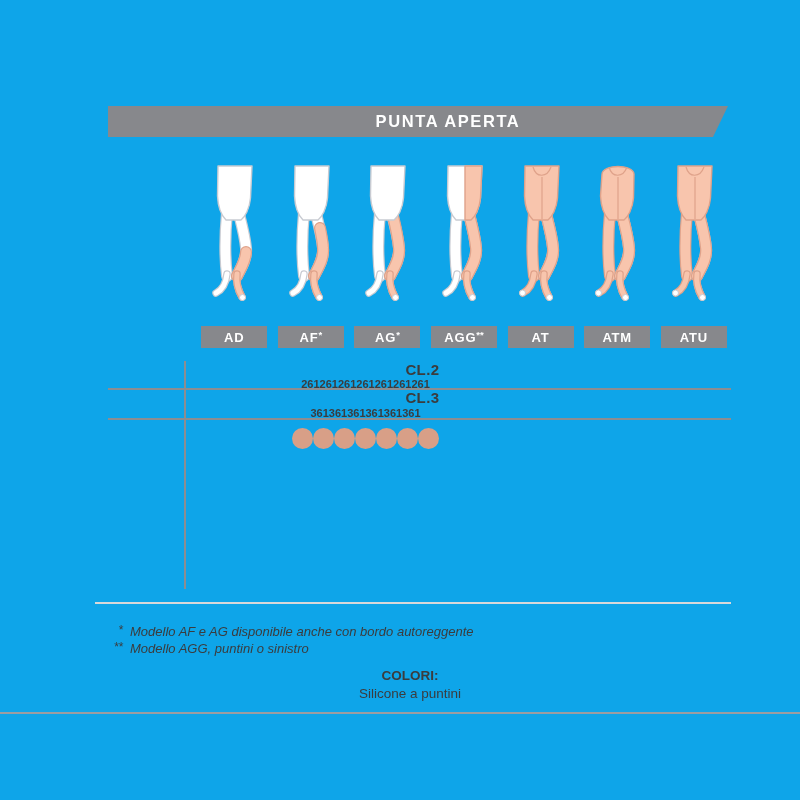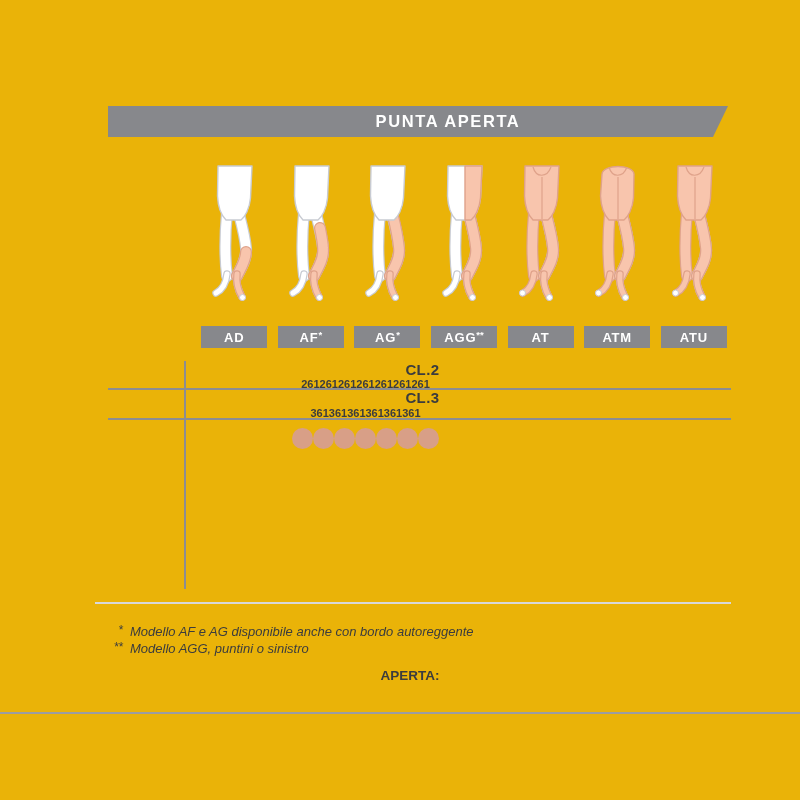--- a/index.html
+++ b/index.html
@@ -1,16 +1,16 @@
 <!DOCTYPE html>
 <html><head>
 <meta charset="utf-8">
 <style>
   html,body{margin:0;padding:0;background:#ffffff;}
-  #page{position:relative;width:800px;height:800px;background:#eab308;overflow:hidden;
+  #page{position:relative;width:800px;height:800px;background:#0ea5e9;overflow:hidden;
         font-family:"Liberation Sans",sans-serif;color:var(--text-dark,#3b3c3e);}
 
   
   .banner{position:absolute;left:108px;top:106px;width:620px;height:31px;
           background:var(--gray,#87888c);
           clip-path:polygon(0 0,100% 0,calc(100% - 15px) 100%,0 100%);
           display:flex;align-items:center;justify-content:center;padding-left:60px;box-sizing:border-box;}
   .banner-title{color:#ffffff;font-weight:bold;font-size:16.5px;letter-spacing:1.6px;}
 
   
@@ -306,18 +306,19 @@
       <span class="fn-marker">*</span>
       <span class="fn-text">Modello AF e AG disponibile anche con bordo autoreggente</span>
     </div>
     <div class="fn-line">
       <span class="fn-marker">**</span>
       <span class="fn-text">Modello AGG, puntini o sinistro</span>
     </div>
   </div>
 
   <div class="bordo">
-    <div class="bordo-title">APERTA:</div>
+    <div class="bordo-title">COLORI:</div>
+    <div class="bordo-text">Silicone a puntini</div>
   </div>
 
   <div class="bottomline"></div>
 
 </div>
 
 </body></html>

